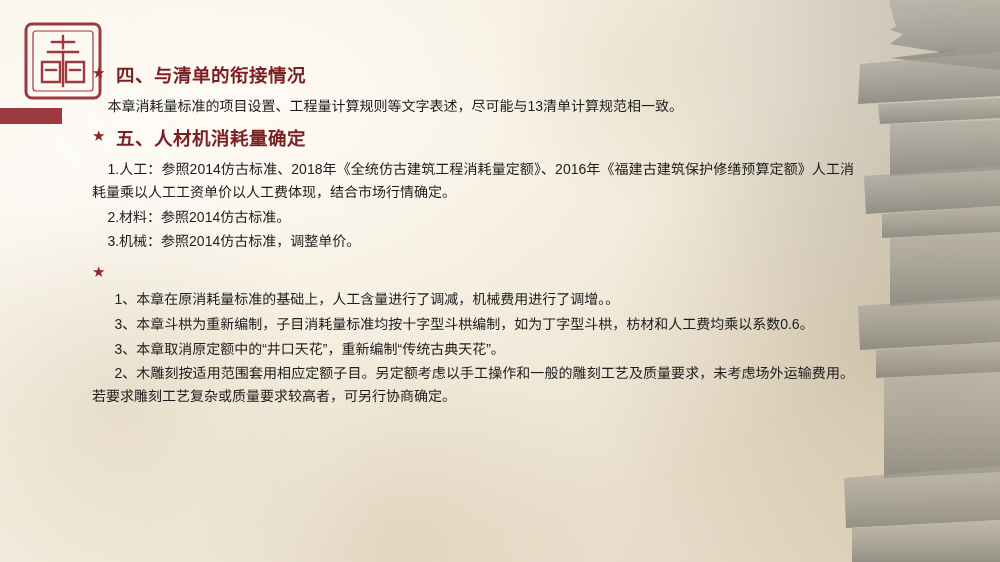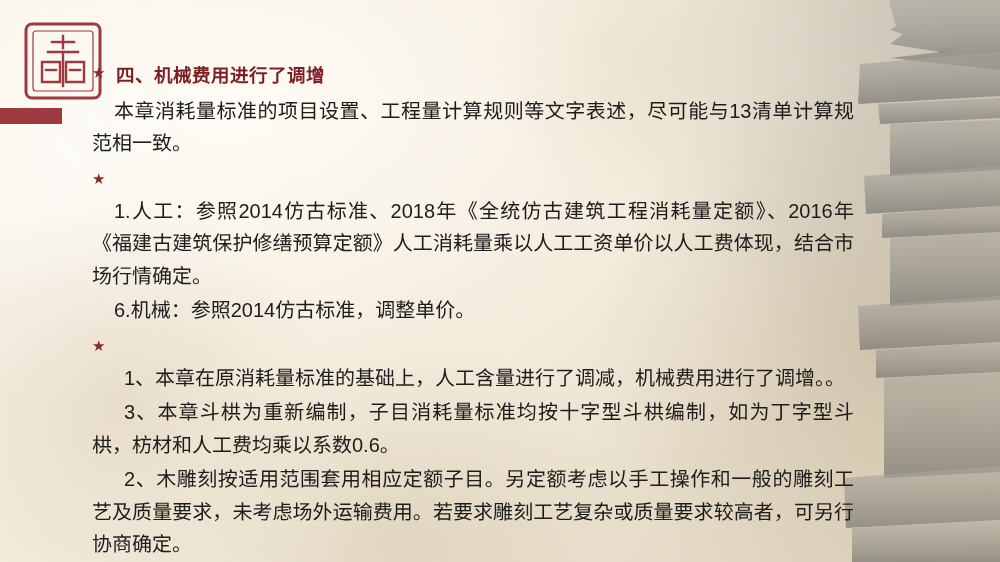--- a/index.html
+++ b/index.html
@@ -93,21 +93,21 @@
     color: #8a2a2d;
     font-size: 15px;
     line-height: 1.5;
     flex: none;
   }
   .heading .htext { line-height: 1.5; }
 
   .para {
     margin: 0 0 2px 0;
     color: #1c1c1c;
-    font-size: 20px;
+    font-size: 14px;
     line-height: 1.62;
     text-align: justify;
     text-justify: inter-ideograph;
   }
   .indent1 { text-indent: 1.1em; }
   .indent2 { text-indent: 1.6em; }
   .block-gap { height: 6px; }
 </style>
 </head>
 <body>
@@ -155,40 +155,43 @@
       <path d="M39 30 v34"></path>
     </g>
   </svg>
   <div class="seal-bar"></div>
 
   <div class="content">
 
     <div>
       <div class="heading">
         <span class="star">★</span>
-        <span class="htext">四、机械费用进行了调增</span>
+        <span class="htext">四、与清单的衔接情况</span>
       </div>
       <p class="para indent1">本章消耗量标准的项目设置、工程量计算规则等文字表述，尽可能与13清单计算规范相一致。</p>
     </div>
 
     <div class="block-gap"></div>
 
     <div>
       <div class="heading">
         <span class="star">★</span>
+        <span class="htext">五、人材机消耗量确定</span>
       </div>
       <p class="para indent1">1.人工：参照2014仿古标准、2018年《全统仿古建筑工程消耗量定额》、2016年《福建古建筑保护修缮预算定额》人工消耗量乘以人工工资单价以人工费体现，结合市场行情确定。</p>
-      <p class="para indent1">6.机械：参照2014仿古标准，调整单价。</p>
+      <p class="para indent1">2.材料：参照2014仿古标准。</p>
+      <p class="para indent1">3.机械：参照2014仿古标准，调整单价。</p>
     </div>
 
     <div class="block-gap"></div>
 
     <div>
       <div class="heading">
         <span class="star">★</span>
       </div>
       <p class="para indent2">1、本章在原消耗量标准的基础上，人工含量进行了调减，机械费用进行了调增。。</p>
       <p class="para indent2">3、本章斗栱为重新编制，子目消耗量标准均按十字型斗栱编制，如为丁字型斗栱，枋材和人工费均乘以系数0.6。</p>
+      <p class="para indent2">3、本章取消原定额中的“井口天花”，重新编制“传统古典天花”。</p>
       <p class="para indent2">2、木雕刻按适用范围套用相应定额子目。另定额考虑以手工操作和一般的雕刻工艺及质量要求，未考虑场外运输费用。若要求雕刻工艺复杂或质量要求较高者，可另行协商确定。</p>
     </div>
 
   </div>
 </div>
 
 </body></html>

